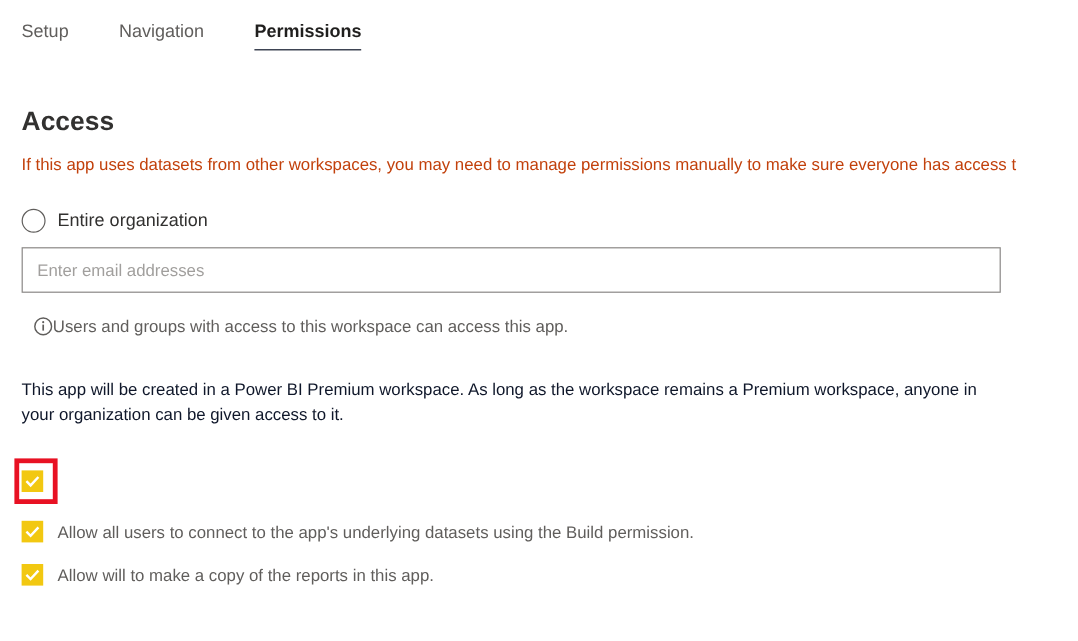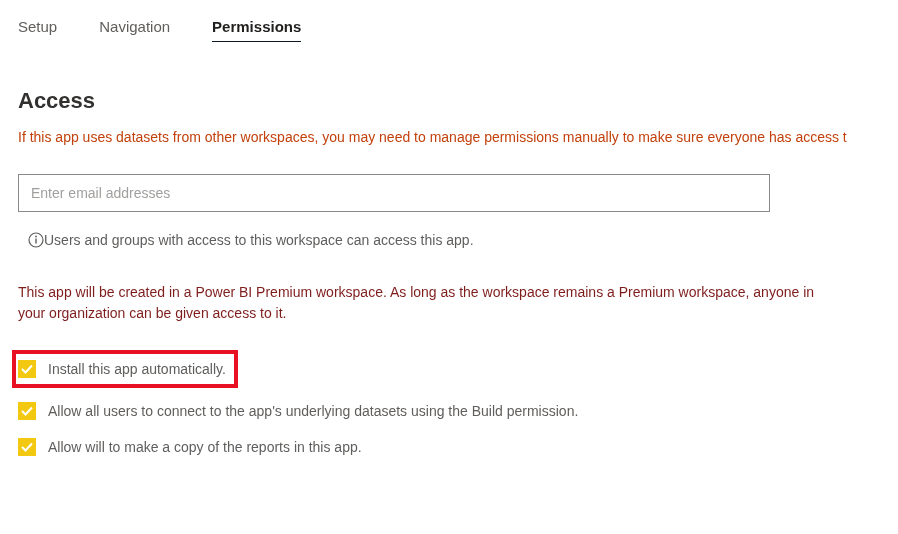--- a/index.html
+++ b/index.html
@@ -51,41 +51,41 @@
     flex-shrink: 0;
   }
   .radio-circle.selected { border-color: #201f1e; }
   .radio-dot {
     width: 10px; height: 10px;
     border-radius: 50%;
     background: #201f1e;
   }
   .radio-label { color: #323130; font-size: 15px; }
   .text-input {
-    width: 752px;
+    width: 816px;
     padding: 10px 12px;
     border: 1px solid #8a8886;
     font-size: 14px;
     color: #323130;
     background: #fff;
     margin-bottom: 20px;
     font-family: inherit;
   }
   .text-input::placeholder { color: #a19f9d; }
   .info-row {
     display: flex;
     align-items: center;
     color: #605e5c;
     font-size: 14px;
     margin-left: 10px;
     margin-bottom: 34px;
   }
   .info-icon-svg { width: 16px; height: 16px; flex-shrink: 0; }
   .premium-note {
-    color: #7f1d1d;
+    color: #0f172a;
     font-size: 14px;
     line-height: 1.5;
     margin-bottom: 26px;
     max-width: 820px;
   }
   .checkbox-row {
     display: flex;
     align-items: center;
     gap: 12px;
     margin-bottom: 18px;
@@ -118,20 +118,24 @@
   <div class="tab">Navigation</div>
   <div class="tab selected">Permissions</div>
 </div>
 
 
 <h2 class="section-title">Access</h2>
 <p class="desc">If this app uses datasets from other workspaces, you may need to manage permissions manually to make sure everyone has access t</p>
 
 
 <div class="radio-group">
+  <div class="radio-row">
+    <span class="radio-circle"></span>
+    <span class="radio-label">Entire organization</span>
+  </div>
 </div>
 
 
 <input type="text" class="text-input" placeholder="Enter email addresses" style="">
 
 
 <div class="info-row">
   <svg class="info-icon-svg" viewBox="0 0 16 16">
     <circle cx="8" cy="8" r="7" fill="none" stroke="#605e5c" stroke-width="1.2"></circle>
     <circle cx="8" cy="4.5" r="0.9" fill="#605e5c"></circle>
@@ -144,21 +148,20 @@
 <p class="premium-note">This app will be created in a Power BI Premium workspace. As long as the workspace remains a Premium workspace, anyone in your organization can be given access to it.</p>
 
 
 <div>
   <div class="checkbox-row highlighted">
     <span class="checkbox-box">
       <svg class="check-svg" viewBox="0 0 14 14">
           <path d="M2 7 L5.5 10.5 L12 3.5" fill="none" stroke="#fff" stroke-width="2"></path>
         </svg>
     </span>
-    <span class="checkbox-label">Install this app automatically.</span>
   </div>
 </div>
 
 <div class="checkbox-row">
   <span class="checkbox-box">
     <svg class="check-svg" viewBox="0 0 14 14">
         <path d="M2 7 L5.5 10.5 L12 3.5" fill="none" stroke="#fff" stroke-width="2"></path>
       </svg>
   </span>
   <span class="checkbox-label">Allow all users to connect to the app's underlying datasets using the Build permission.</span>

